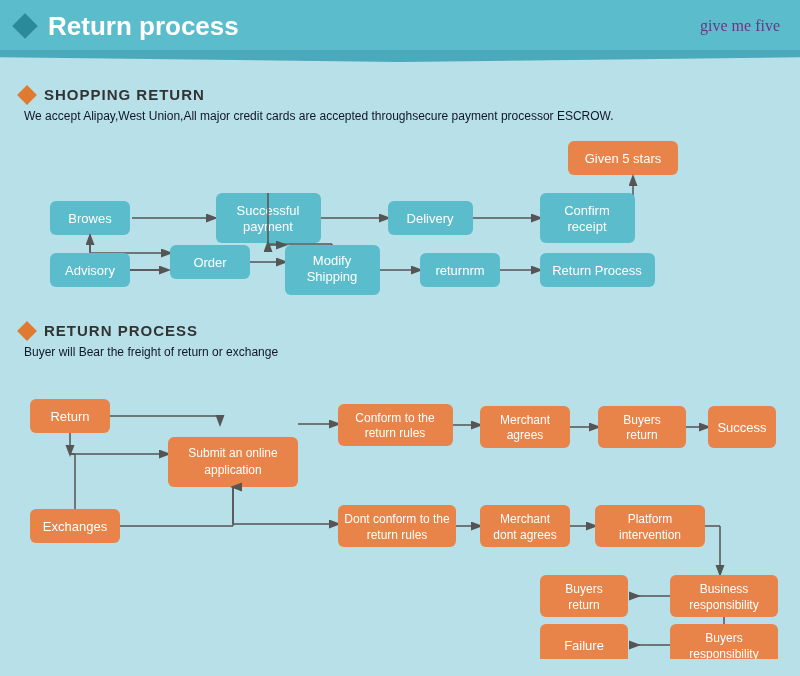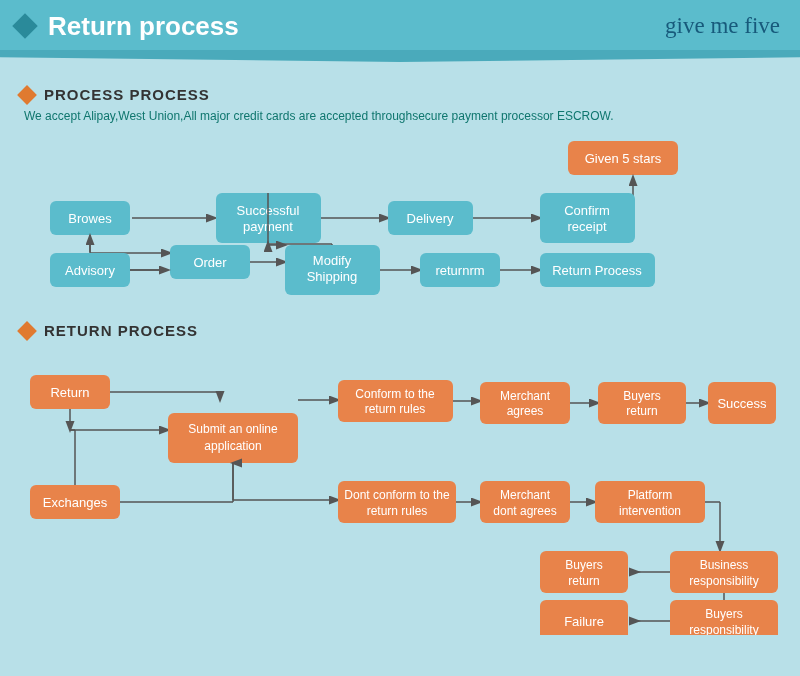--- a/index.html
+++ b/index.html
@@ -32,22 +32,22 @@
       color: white;
       font-size: 26px;
       font-weight: bold;
     }
     .header-logo {
       position: absolute;
       right: 20px;
       top: 50%;
       transform: translateY(-50%);
       font-family: cursive;
-      font-size: 23px;
-      color: #0c4a6e;
+      font-size: 16px;
+      color: #701a75;
       opacity: 0.85;
       text-align: center;
     }
     
     .header::after {
       content: '';
       position: absolute;
       bottom: -10px;
       left: 0;
       right: 0;
@@ -78,21 +78,21 @@
       flex-shrink: 0;
     }
     .section-title {
       font-size: 15px;
       font-weight: bold;
       color: #333;
       letter-spacing: 1px;
     }
     .section-desc {
       font-size: 12px;
-      color: #0f766e;
+      color: #0f172a;
       margin-bottom: 10px;
       margin-left: 4px;
     }
 
     
     .shopping-svg-container {
       height: 175px;
       position: relative;
     }
     .return-svg-container {
@@ -111,21 +111,21 @@
 <div class="header">
   <div class="header-diamond"></div>
   <span class="header-title">Return process</span>
   <span class="header-logo">give me five</span>
 </div>
 
 <div class="content">
 
   <div class="section-header">
     <div class="section-diamond"></div>
-    <span class="section-title">PROCESS PROCESS</span>
+    <span class="section-title">SHOPPING RETURN</span>
   </div>
   <div class="section-desc">We accept Alipay,West Union,All major credit cards are accepted throughsecure payment processor ESCROW.</div>
 
   <div class="shopping-svg-container">
     <svg viewBox="0 0 760 170" width="760" height="170">
 
       <rect x="548" y="8" width="110" height="34" rx="6" fill="#e8834a"></rect>
       <text x="603" y="30" text-anchor="middle" fill="white" font-size="13">Given 5 stars</text>
 
       <line x1="613" y1="86" x2="613" y2="44" stroke="#555" stroke-width="1.5" marker-end="url(#arrowhead)"></line>
@@ -208,20 +208,21 @@
           <path d="M0,0 L6,0 L3,8 z" fill="#555"></path>
         </marker>
       </defs>
     </svg>
   </div>
 
   <div class="section-header">
     <div class="section-diamond"></div>
     <span class="section-title">RETURN PROCESS</span>
   </div>
+  <div class="section-desc">Buyer will Bear the freight of return or exchange</div>
 
   <div class="return-svg-container">
     <svg viewBox="0 0 760 290" width="760" height="290">
       <defs>
         <marker id="arr" markerWidth="8" markerHeight="8" refX="6" refY="3" orient="auto">
           <path d="M0,0 L0,6 L8,3 z" fill="#555"></path>
         </marker>
         <marker id="arr-left" markerWidth="8" markerHeight="8" refX="2" refY="3" orient="auto">
           <path d="M8,0 L8,6 L0,3 z" fill="#555"></path>
         </marker>

